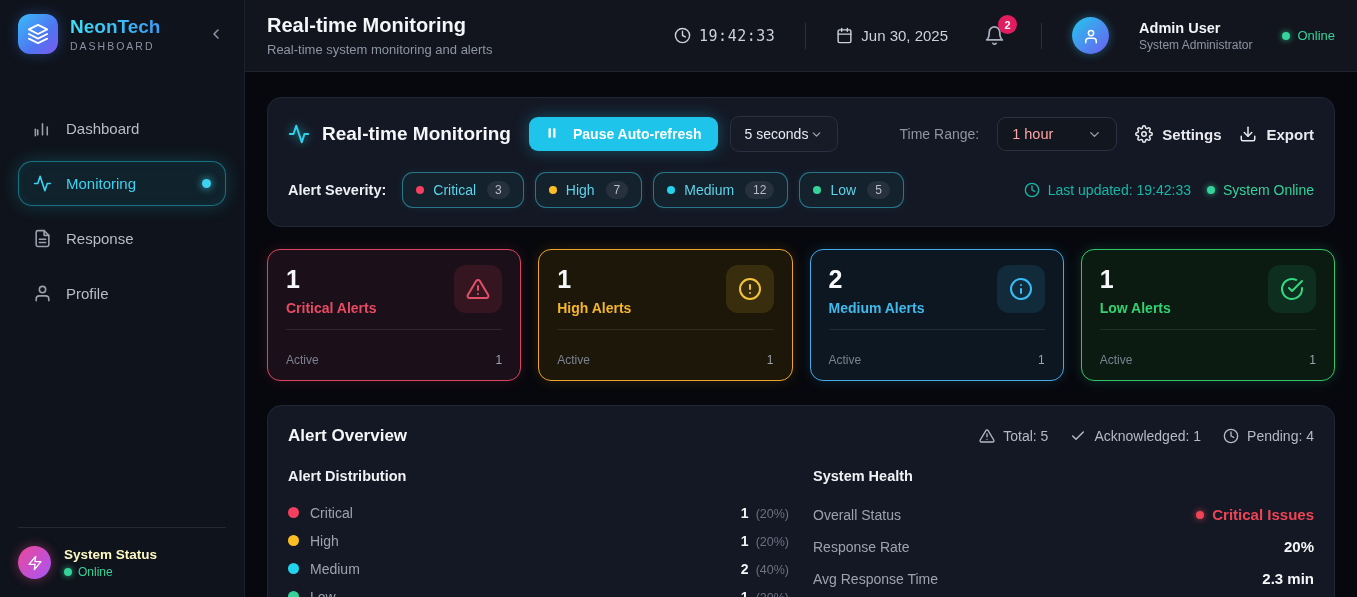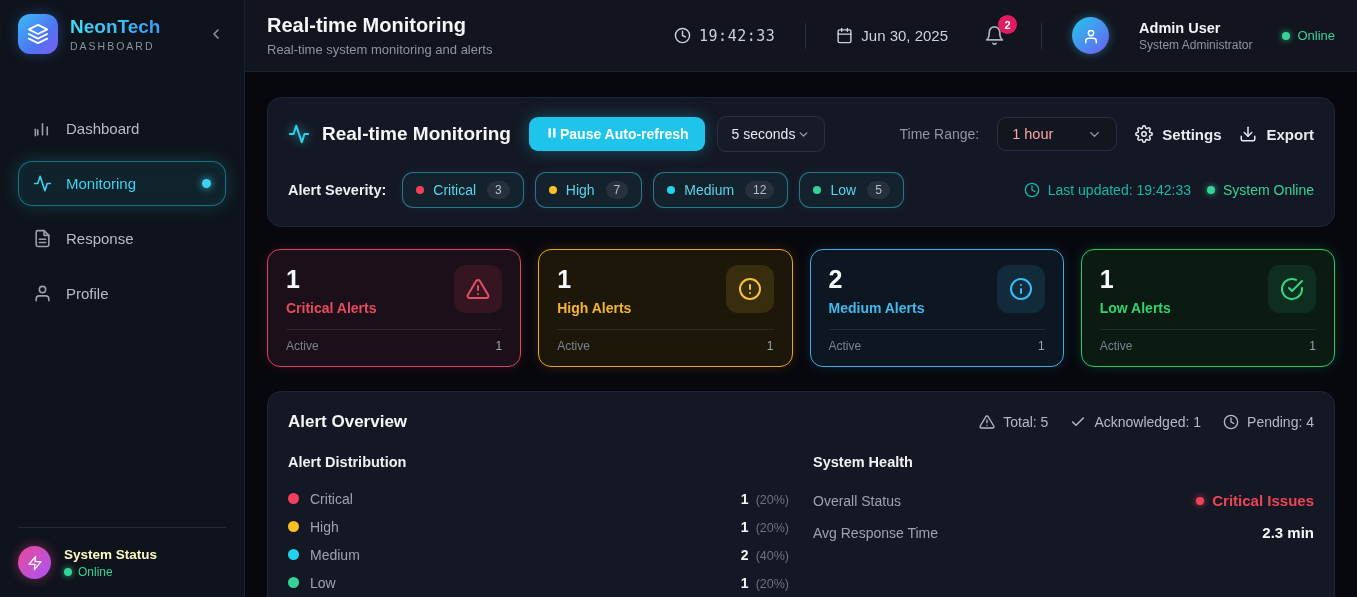--- a/index.html
+++ b/index.html
@@ -96,21 +96,21 @@
   .panel {
     background:#141824; border:1px solid #202634; border-radius:14px;
     padding:18px 20px;
   }
 
   
   .tp-row1 { display:flex; align-items:center; }
   .tp-title { font-size:19px; font-weight:bold; color:#f5f6f8; margin-left:12px; }
   .pulse-icon { color:#2dd4ee; filter:drop-shadow(0 0 5px rgba(45,212,238,.7)); }
   .btn-pause {
-    margin-left:18px; display:flex; align-items:flex-start; gap:1px;
+    margin-left:18px; display:flex; align-items:flex-start; gap:14px;
     background:#1fc4ea; color:#ffffff; font-weight:bold; font-size:14px;
     border:none; border-radius:9px; padding:9px 16px; cursor:pointer;
     box-shadow:0 0 16px rgba(31,196,234,.35);
   }
   .btn-interval {
     margin-left:12px; display:flex; align-items:center; gap:2px;
     background:#171b27; color:#e8eaf0; font-size:14px;
     border:1px solid #2a3040; border-radius:9px; padding:9px 14px; cursor:pointer;
   }
   .tp-right { margin-left:auto; display:flex; align-items:center; gap:18px; }
@@ -147,21 +147,21 @@
     flex:1; border-radius:13px; padding:15px 18px 13px 18px; border:1px solid;
     position:relative;
   }
   .card-top { display:flex; justify-content:space-between; align-items:flex-start; }
   .card-num { font-size:25px; font-weight:bold; color:#f7f8fa; line-height:1.15; }
   .card-label { font-size:14px; font-weight:bold; margin-top:6px; }
   .card-iconbox {
     width:48px; height:48px; border-radius:12px;
     display:flex; align-items:center; justify-content:center;
   }
-  .card-div { border-top:1px solid rgba(255,255,255,.09); margin-top:13px; padding-top:9px;
+  .card-div { border-top:1px solid rgba(255,255,255,.09); margin-top:13px; padding-top:23px;
     display:flex; justify-content:space-between; font-size:12px; }
   .cf-label { color:#7a8290; }
   .cf-value { color:#9aa1ad; }
   .card.critical { background:#1b1019; border-color:#d94560; box-shadow:0 0 14px rgba(244,63,94,.15); }
   .card.critical .card-label { color:#e84a63; }
   .card.critical .card-iconbox { background:rgba(244,63,94,.12); color:#e05168; }
   .card.high { background:#1c1709; border-color:#eaa52a; box-shadow:0 0 14px rgba(245,158,11,.15); }
   .card.high .card-label { color:#f5b62e; }
   .card.high .card-iconbox { background:rgba(251,191,36,.13); color:#f5c33b; }
   .card.medium { background:#0c1722; border-color:#46aae6; box-shadow:0 0 14px rgba(56,189,248,.15); }
@@ -601,20 +601,26 @@
         <div class="ov-col">
           <div class="col-title">System Health</div>
           <div class="health-row">
             <span class="health-name">Overall Status</span>
             <span class="health-right">
               <span class="dot dot-red"></span>
               <span class="health-val bad">Critical Issues</span>
             </span>
           </div>
           <div class="health-row">
+            <span class="health-name">Response Rate</span>
+            <span class="health-right">
+              <span class="health-val">20%</span>
+            </span>
+          </div>
+          <div class="health-row">
             <span class="health-name">Avg Response Time</span>
             <span class="health-right">
               <span class="health-val">2.3 min</span>
             </span>
           </div>
         </div>
       </div>
     </section>
 
   </div>

